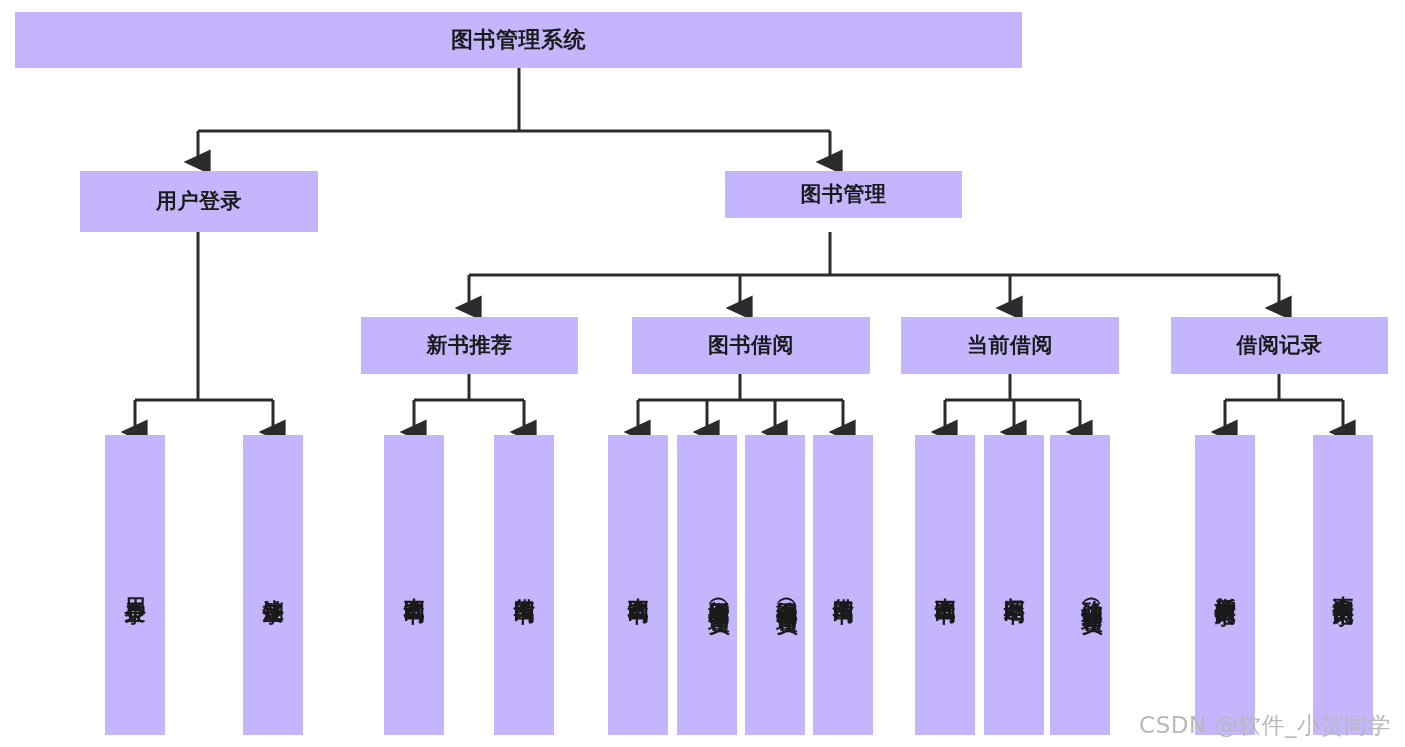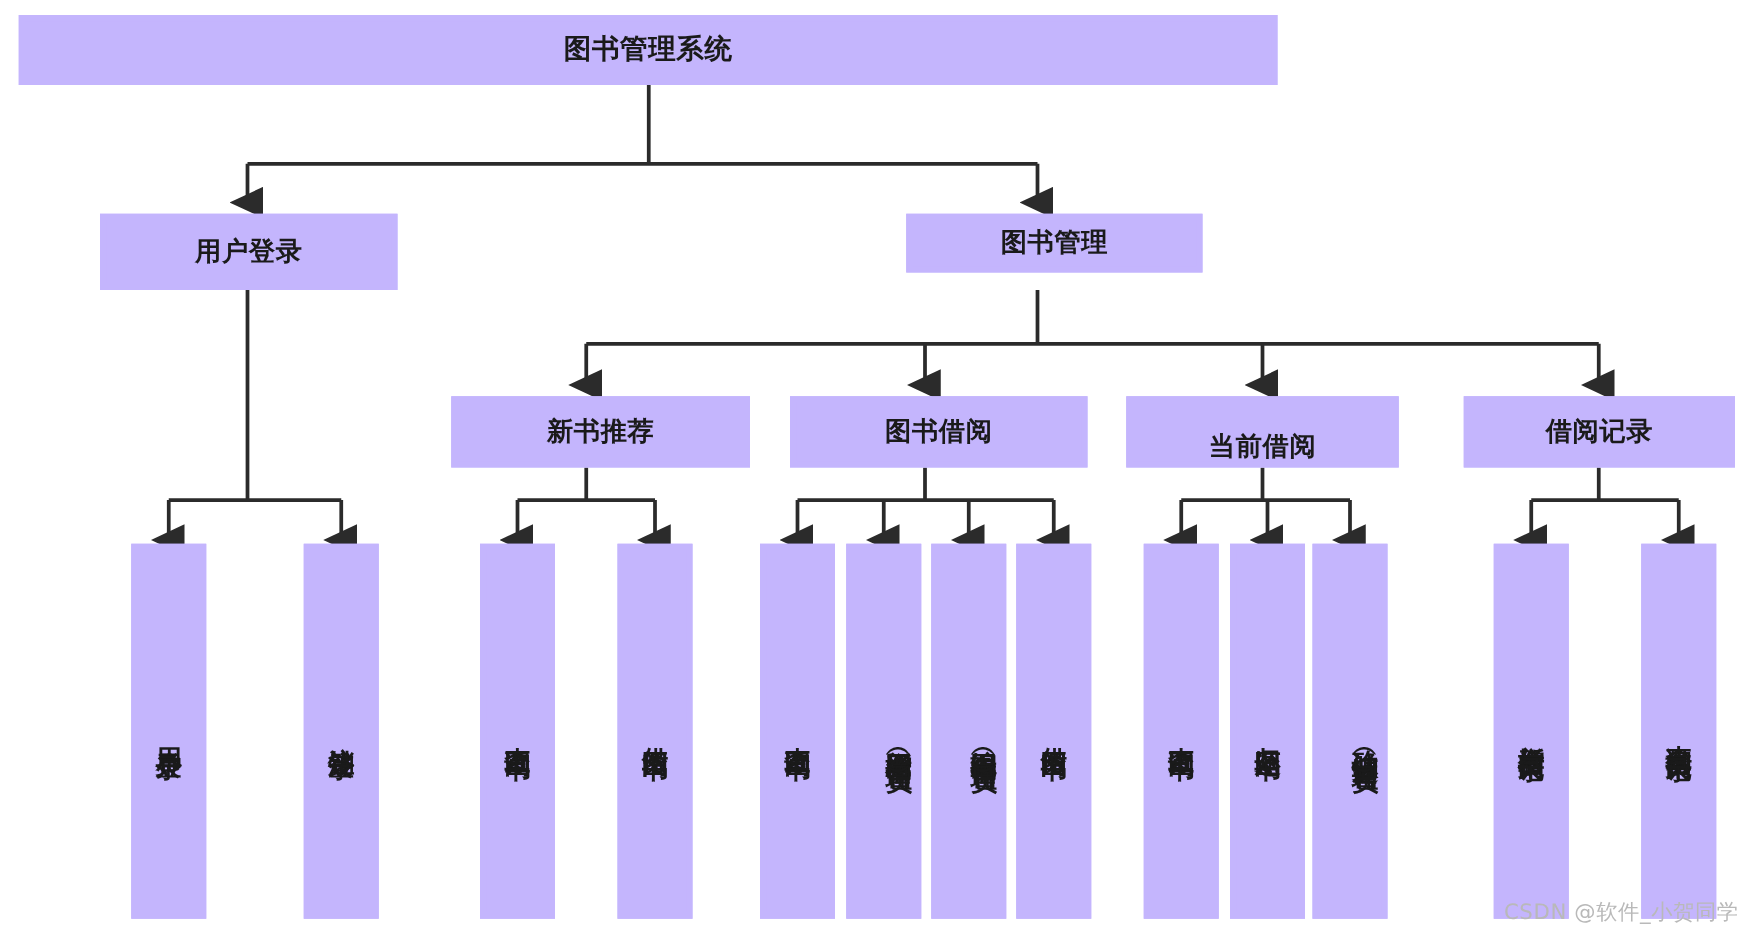--- a/index.html
+++ b/index.html
@@ -60,21 +60,21 @@
     align-items: center;
     padding-top: 0;
   }
   .label {
     display: block;
   }
   .watermark {
     position: absolute;
     right: 14px;
     bottom: 6px;
-    font-size: 17px;
+    font-size: 23px;
     color: #b9b9b9;
     white-space: nowrap;
     letter-spacing: 0.5px;
   }
 </style>
 </head>
 <body>
 
 <div id="canvas">
 
@@ -134,27 +134,27 @@
     <span class="label">图书管理系统</span>
   </div>
 
   <div class="node node-h" style="left:80px; top:171px; width:238px; height:61px;">
     <span class="label">用户登录</span>
   </div>
   <div class="node node-h" style="left:711px; top:171px; width:237px; height:47px;margin-left:14px;">
     <span class="label">图书管理</span>
   </div>
 
-  <div class="node node-h" style="left:361px; top:317px; width:239px; height:57px;text-align:right;">
+  <div class="node node-h" style="left:361px; top:317px; width:217px; height:57px;text-align:right;">
     <span class="label">新书推荐</span>
   </div>
   <div class="node node-h" style="left:632px; top:317px; width:238px; height:57px;">
     <span class="label">图书借阅</span>
   </div>
-  <div class="node node-h" style="left:901px; top:317px; width:218px; height:57px;align-items:flex-end;">
+  <div class="node node-h" style="left:901px; top:317px; width:218px; height:57px;">
     <span class="label">当前借阅</span>
   </div>
   <div class="node node-h" style="left:1171px; top:317px; width:217px; height:57px;text-align:right;">
     <span class="label">借阅记录</span>
   </div>
 
   <div class="node node-v mid" style="left:105px; top:435px; width:60px; height:300px;">
     <span class="label">用户登录</span>
   </div>
   <div class="node node-v mid" style="left:243px; top:435px; width:60px; height:300px;">

